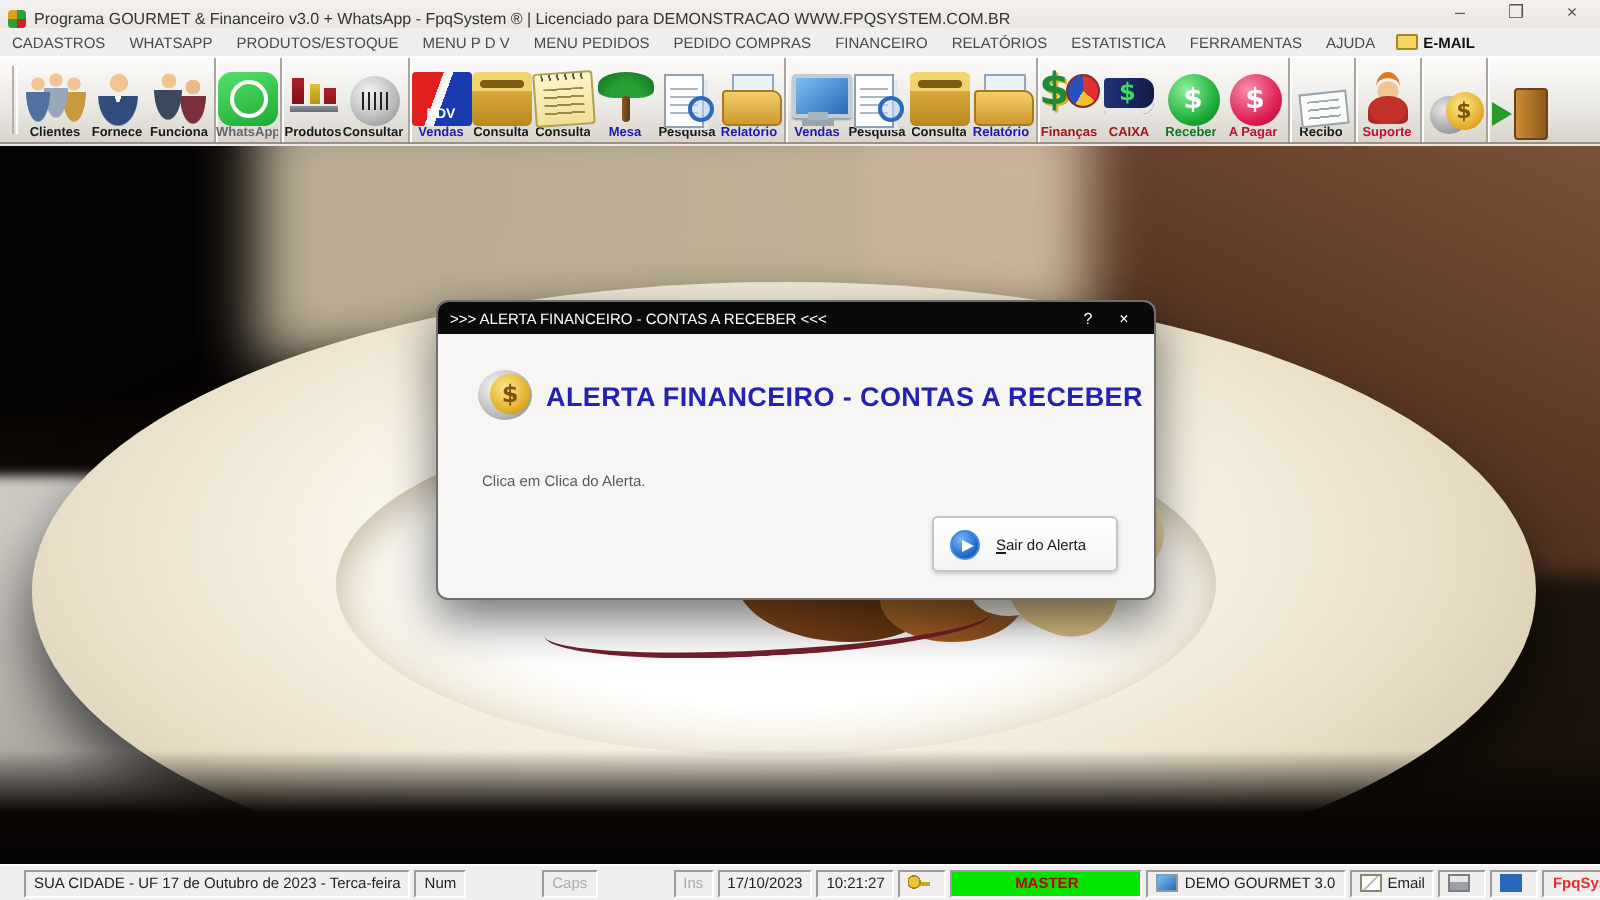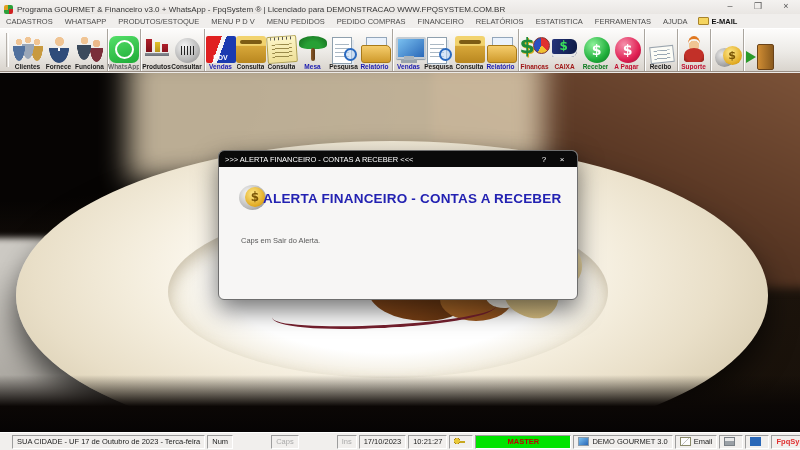--- a/index.html
+++ b/index.html
@@ -179,21 +179,21 @@
     align-items:center; color:#fff; font-size:7.5px; padding:0 6px; }
   .dlg-title-text { flex:1; white-space:nowrap; overflow:hidden; }
   .dlg-help, .dlg-close { width:18px; text-align:center; font-size:8px; color:#fff; }
   .dlg-body { position:relative; height:133px; }
   .coin-icon { position:absolute; left:20px; top:18px; width:27px; height:25px; }
   .coin-icon::before { content:""; position:absolute; inset:0; border-radius:50%;
     background:radial-gradient(circle at 35% 35%,#fafafa,#b5b5b5 62%,#7e7e7e); }
   .coin-icon::after { content:"$"; position:absolute; left:6px; top:2px; width:20px; height:20px;
     border-radius:50%; background:radial-gradient(circle at 40% 35%,#ffe98a,#e0a81f 70%,#aa7608);
     font:bold 12px/20px "DejaVu Sans",sans-serif; color:#7c5606; text-align:center; }
-  .dlg-heading { position:absolute; left:44px; top:24px; font-size:13.5px; font-weight:bold;
+  .dlg-heading { position:absolute; left:54px; top:24px; font-size:13.5px; font-weight:bold;
     color:#2322b2; letter-spacing:.2px; white-space:nowrap; }
   .dlg-msg { position:absolute; left:22px; top:55px; font-size:8.5px; font-weight:bold; color:#141414; }
   .dlg-sub { position:absolute; left:22px; top:69px; font-size:7.5px; color:#5a5a5a; }
   .dlg-checkrow { position:absolute; left:20px; top:107px; display:flex; align-items:center; gap:4px; }
   .checkbox { width:9px; height:9px; background:#fff; border:1px solid #6a6a6a; }
   .check-label { font-size:7.5px; color:#222; border:1px dotted #777; padding:1px 2px; }
   .dlg-btn { position:absolute; left:247px; top:91px; width:93px; height:28px;
     background:linear-gradient(#ffffff,#f4f4f2); border:1px solid #c4c4c4; border-radius:3px;
     display:flex; align-items:center; gap:8px; padding-left:8px;
     box-shadow:0 1px 2px rgba(0,0,0,.18); }
@@ -399,21 +399,25 @@
 
   <div class="dialog">
     <div class="dlg-title">
       <span class="dlg-title-text">&gt;&gt;&gt; ALERTA FINANCEIRO - CONTAS A RECEBER &lt;&lt;&lt;</span>
       <span class="dlg-help">?</span>
       <span class="dlg-close">×</span>
     </div>
     <div class="dlg-body">
       <span class="coin-icon"></span>
       <div class="dlg-heading">ALERTA FINANCEIRO - CONTAS A RECEBER</div>
-      <div class="dlg-sub">Caps em Sair do Alerta.</div>
+      <div class="dlg-sub">Clica em Clica do Alerta.</div>
+      <div class="dlg-btn">
+        <span class="btn-arrow"></span>
+        <span class="btn-label">Sair do Alerta</span>
+      </div>
     </div>
   </div>
 
   <div class="statusbar">
     <span class="spane grow">
 
         <span>SUA CIDADE - UF 17 de Outubro de 2023 - Terca-feira</span>
       </span>
       <span class="spane">
 

